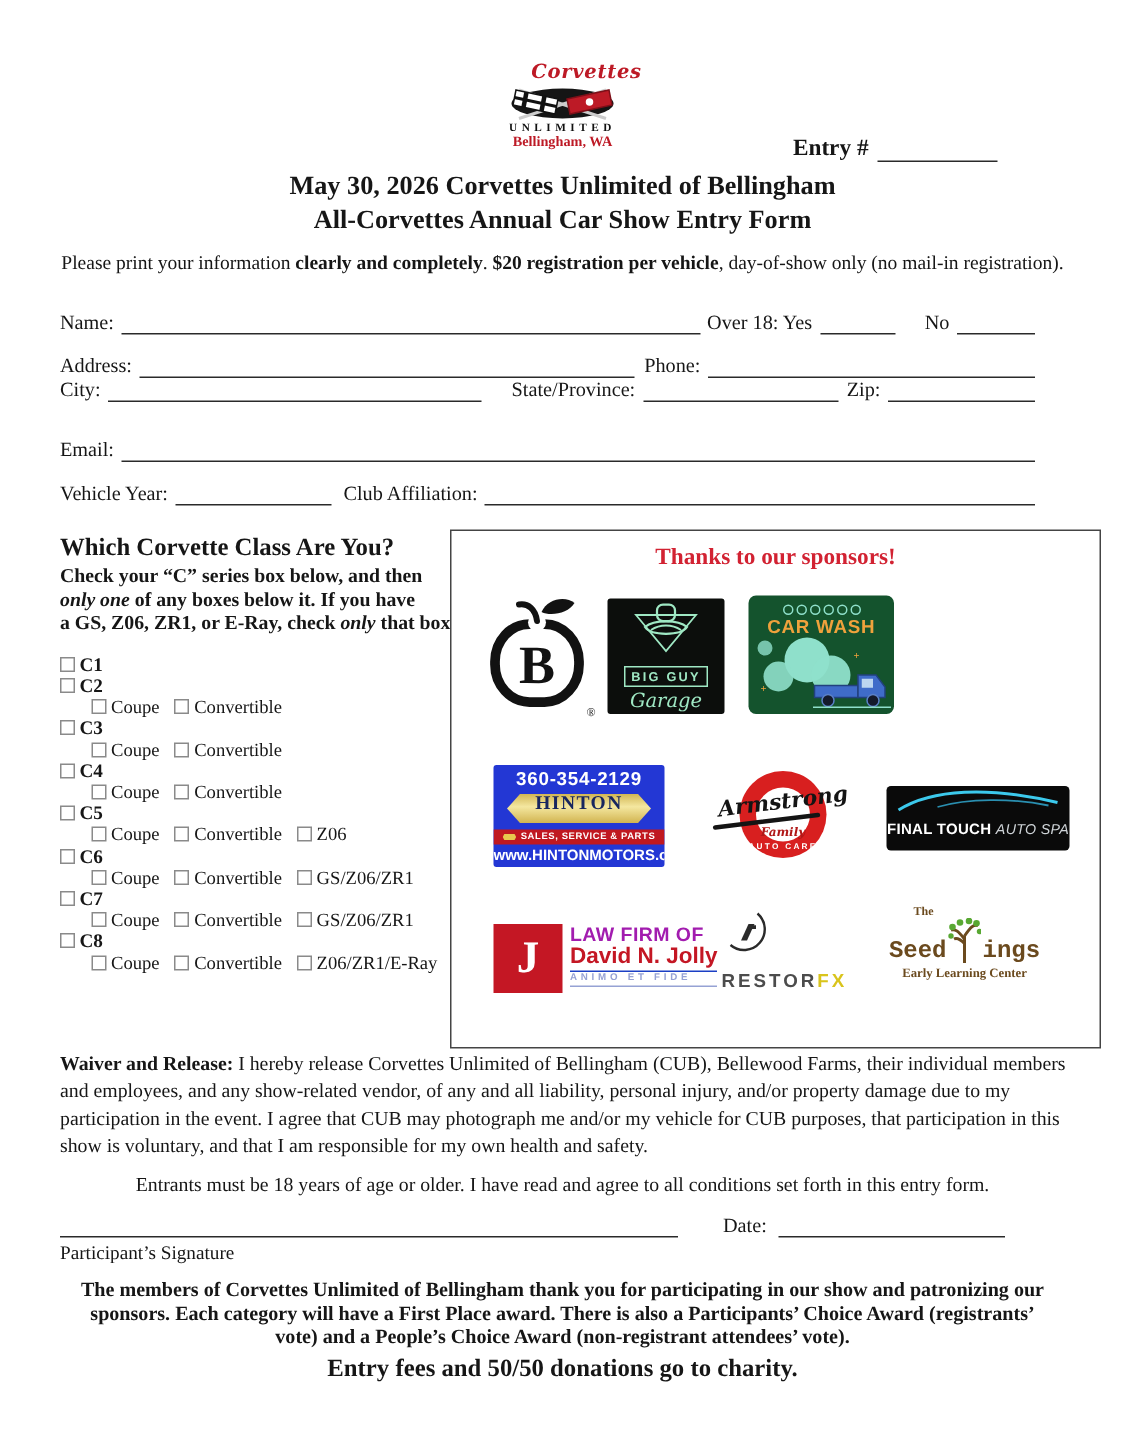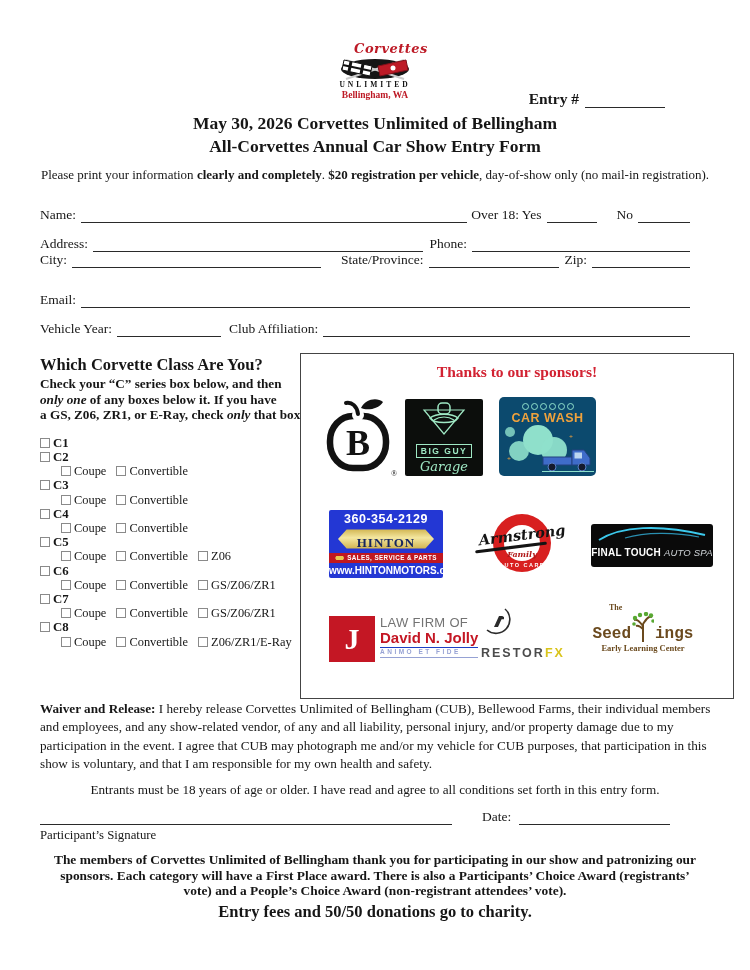--- a/index.html
+++ b/index.html
@@ -48,39 +48,39 @@
   
   .sp-apple{left:24px;top:42px;width:72px;}
   .sp-apple .reg{position:absolute;right:0;bottom:0;font-size:8px;color:#111;}
   
   .sp-bg{left:104px;top:45px;width:78px;height:77px;background:#0c0e0c;border-radius:2px;
          color:#9fe8c4;text-align:center;}
   .bg-name{display:inline-block;border:1px solid #9fe8c4;font-family:"Liberation Sans",sans-serif;
            font-size:8.5px;font-weight:bold;letter-spacing:1.5px;padding:1px 4px;margin-top:1px;}
   .bg-script{font-family:"DejaVu Serif",serif;font-style:italic;font-size:13px;margin-top:1px;}
   
-  .sp-cw{left:198px;top:43px;width:97px;height:79px;background:#0c4a6e;border-radius:5px;overflow:hidden;}
+  .sp-cw{left:198px;top:43px;width:97px;height:79px;background:#14532d;border-radius:5px;overflow:hidden;}
   .cw-dots{position:absolute;top:6px;left:0;width:100%;text-align:center;line-height:0;}
   .cw-dots span{display:inline-block;width:5px;height:5px;border:1px solid #8fe0cb;border-radius:50%;margin:0 1px;}
   .cw-title{position:absolute;top:14px;left:0;width:100%;text-align:center;color:#f0a23c;
             font-family:"Liberation Sans",sans-serif;font-weight:bold;font-size:12.5px;letter-spacing:.5px;}
   .bub{position:absolute;border-radius:50%;background:#8fe0cb;}
   .spark{position:absolute;color:#f0a23c;font-size:7px;font-weight:bold;}
   
   .sp-egg{left:304px;top:42px;width:124px;text-align:center;}
   .egg1{font-style:italic;font-size:10.5px;}
   .egg2{font-style:italic;font-weight:bold;font-size:10.5px;}
   
   .sp-hinton{left:28px;top:156px;width:114px;height:68px;background:#2337d4;border-radius:2px;
              text-align:center;overflow:hidden;font-family:"Liberation Sans",sans-serif;}
   .hin-phone{color:#fff;font-weight:bold;font-size:12.5px;margin-top:2px;letter-spacing:.5px;}
   .hin-bow{width:96px;height:24px;margin:1px auto 0 auto;
            background:linear-gradient(180deg,#c9a93e,#f4e7a0 45%,#caa93f);
            clip-path:polygon(0 50%,9% 10%,91% 10%,100% 50%,91% 90%,9% 90%);
-           display:flex;align-items:flex-end;justify-content:center;}
+           display:flex;align-items:flex-start;justify-content:center;}
   .hin-bow span{font-family:"Liberation Serif",serif;font-weight:bold;font-size:13px;color:#17265e;letter-spacing:1px;}
   .hin-strip{background:#c01820;color:#fff;font-weight:bold;font-size:6.3px;letter-spacing:.4px;
              height:10px;line-height:10px;margin-top:2px;display:flex;align-items:center;justify-content:center;gap:3px;}
   .hin-chev{display:inline-block;width:9px;height:5px;background:#e8c84e;
             clip-path:polygon(0 50%,12% 10%,88% 10%,100% 50%,88% 90%,12% 90%);}
   .hin-url{color:#fff;font-weight:bold;font-size:10px;margin-top:2px;}
   
   .sp-arm{left:170px;top:158px;width:102px;height:66px;}
   .arm-ring{position:absolute;left:22px;top:2px;width:58px;height:58px;border-radius:50%;background:#d81f1f;}
   .arm-inner{position:absolute;left:11px;top:11px;width:36px;height:36px;border-radius:50%;background:#fff;}
@@ -96,21 +96,21 @@
   
   .sp-ft{left:290px;top:170px;width:122px;height:43px;background:#0a0a0a;border-radius:3px;
          text-align:center;overflow:hidden;font-family:"Liberation Sans",sans-serif;}
   .ft-text{color:#fff;font-weight:bold;font-size:10px;margin-top:1px;letter-spacing:.2px;}
   .ft-text i{color:#cfd4d8;font-weight:normal;font-style:italic;font-size:9.5px;}
   
   .sp-jolly{left:28px;top:262px;display:flex;align-items:flex-start;font-family:"Liberation Sans",sans-serif;}
   .jolly-sq{width:46px;height:46px;background:#c41724;color:#fff;display:flex;align-items:center;justify-content:center;
             font-family:"Liberation Serif",serif;font-size:30px;font-weight:bold;}
   .jolly-tx{margin-left:5px;line-height:1;}
-  .jolly1{color:#737373;font-weight:normal;font-size:13px;letter-spacing:.3px;}
+  .jolly1{color:#a21caf;font-weight:bold;font-size:13px;letter-spacing:.3px;}
   .jolly2{color:#c41724;font-weight:bold;font-size:15px;margin-top:1px;}
   .jolly3{color:#96a2d4;font-weight:bold;font-size:6.5px;letter-spacing:2.5px;margin-top:2px;
           border-top:1.5px solid #1b3fc4;border-bottom:1px solid #96a2d4;padding:1px 0;}
   
   .sp-rfx{left:180px;top:252px;width:88px;font-family:"Liberation Sans",sans-serif;}
   .rfx-word{font-weight:bold;font-size:12.5px;letter-spacing:2px;color:#4c4c4c;margin-top:2px;}
   .rfx-word b{color:#d9c41c;}
   
   .sp-seed{left:290px;top:250px;width:104px;text-align:center;color:#6b4a1e;line-height:1;}
   .seed-the{font-weight:bold;font-size:8px;text-align:left;margin-left:18px;}

